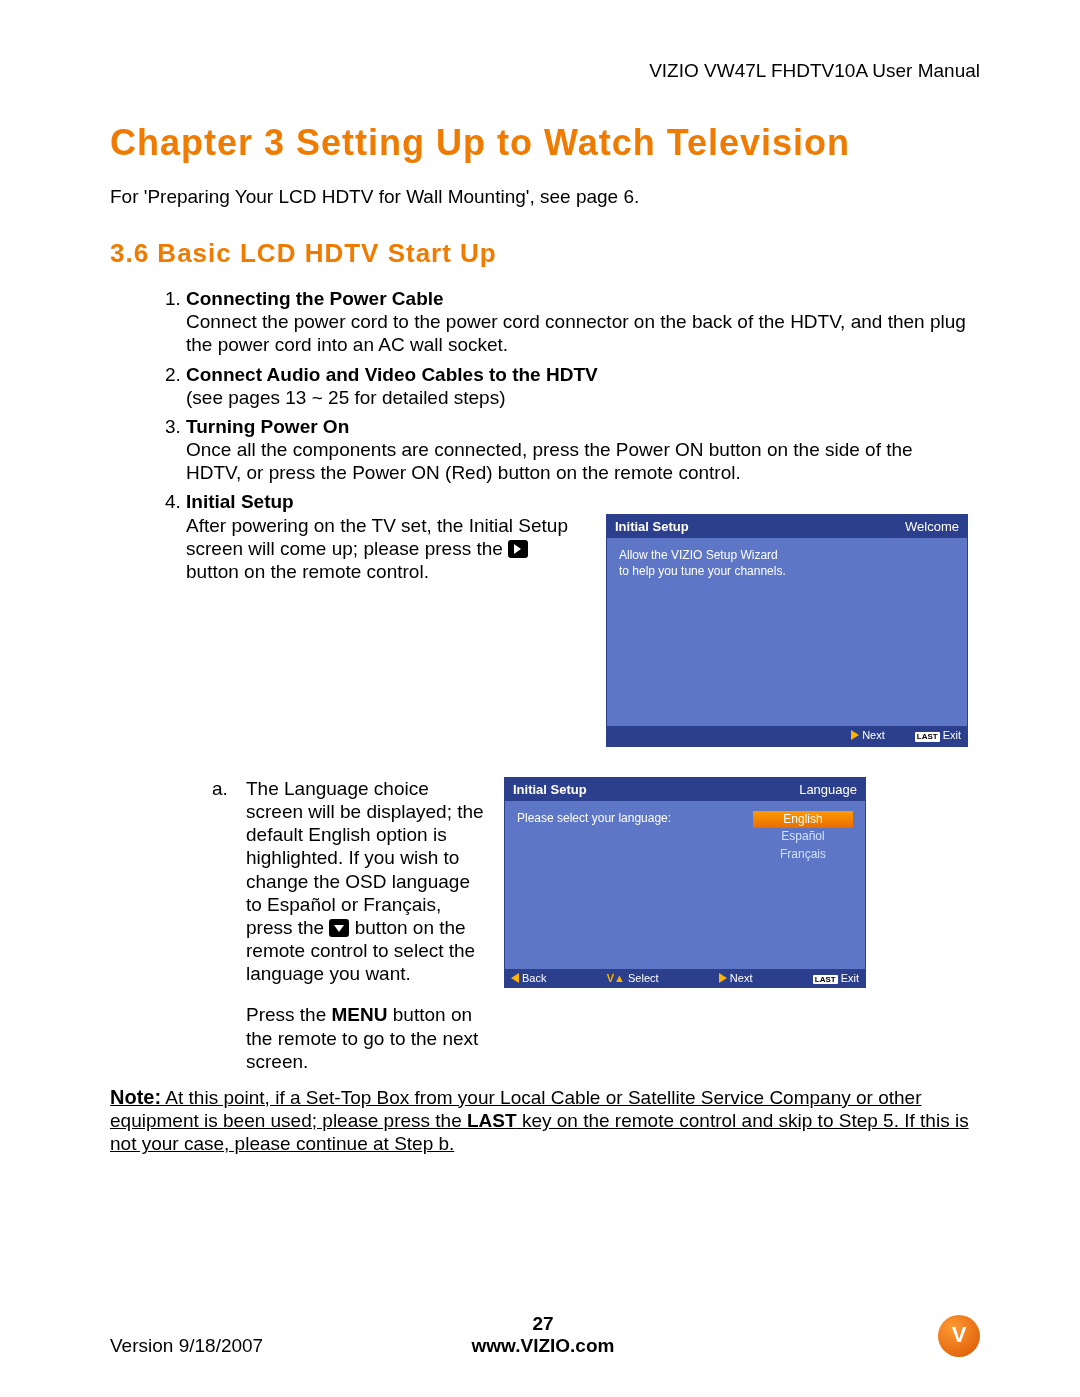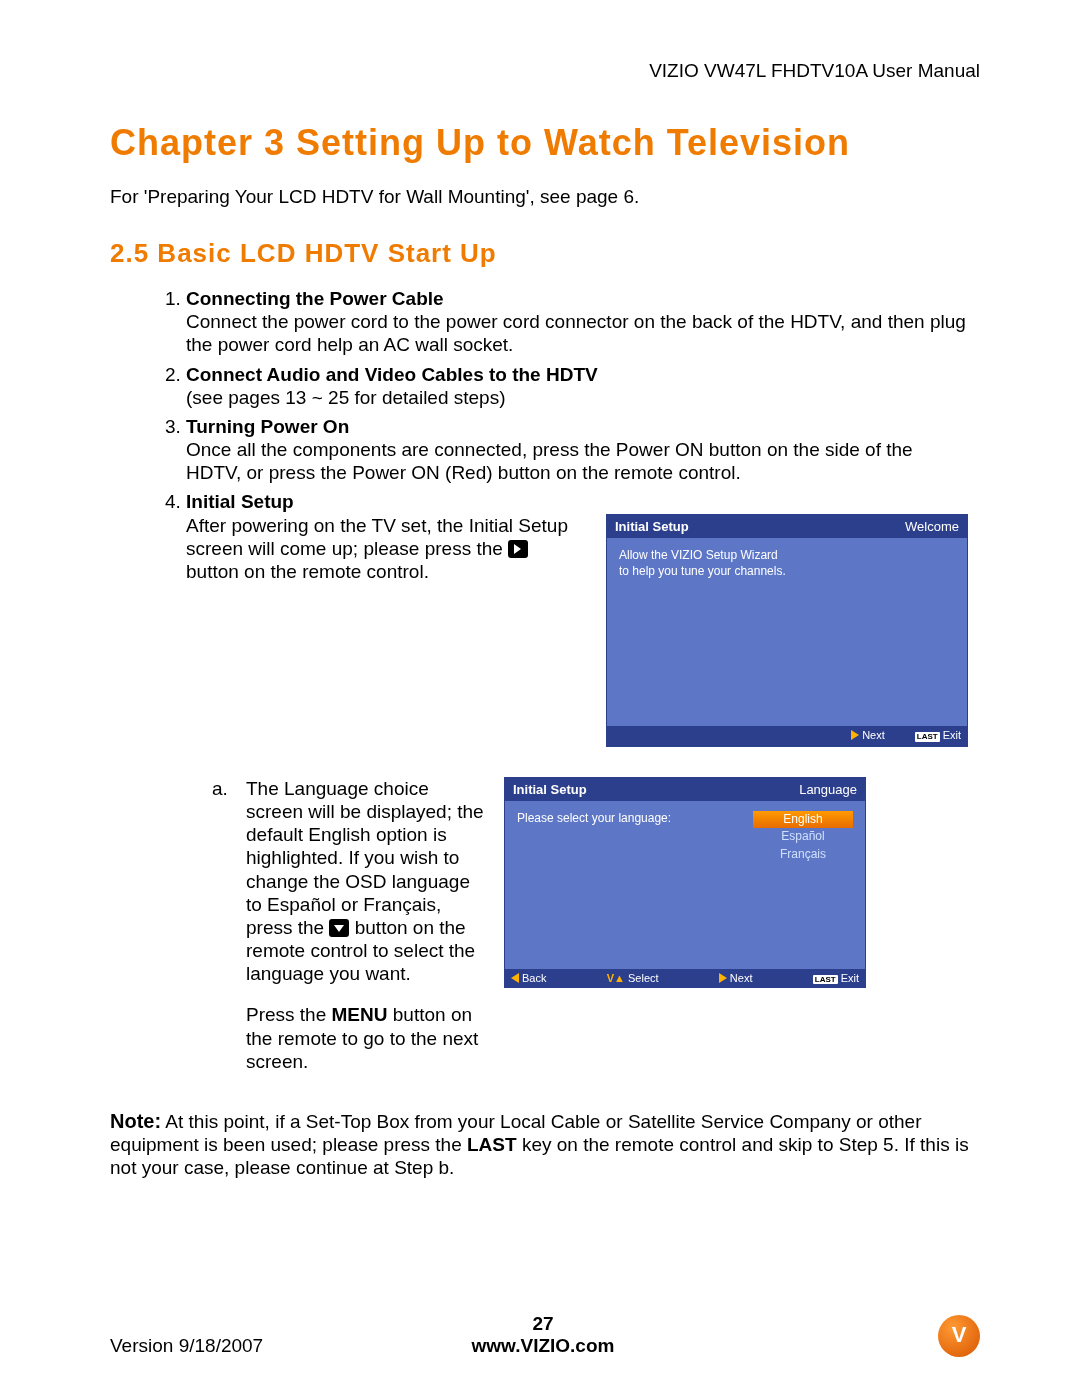--- a/index.html
+++ b/index.html
@@ -168,22 +168,23 @@
   }
   .osd-body.lang {
     display: flex;
     gap: 10px;
     min-height: 150px;
   }
   .osd-body.lang .prompt { flex:1; }
   .osd-body.lang .opts { width: 100px; }
   .note {
     font-size: 19px;
-    margin-top: 36px;
+    margin-top: 12px;
     line-height: 1.22;
+    text-decoration: underline;
   }
   .note .nl { font-weight: bold; font-size: 20px;}
   .footer {
     position: absolute;
     left: 110px; right: 100px;
     bottom: 40px;
     font-size: 19px;
     display: flex;
     justify-content: space-between;
     align-items: flex-end;
@@ -210,26 +211,26 @@
 <body>
 
 <div class="page">
 
   <div class="header-right">VIZIO VW47L FHDTV10A User Manual</div>
 
   <h1 class="chapter-title">Chapter 3  Setting Up to Watch Television</h1>
 
   <div class="intro-text">For 'Preparing Your LCD HDTV for Wall Mounting', see page 6.</div>
 
-  <h2 class="section-title">2.5 Basic LCD HDTV Start Up</h2>
+  <h2 class="section-title">3.6 Basic LCD HDTV Start Up</h2>
 
   <ol class="main-list">
     <li>
       <span class="item-title">Connecting the Power Cable</span><br>
-      <span>Connect the power cord to the power cord connector on the back of the HDTV, and then plug the power cord help an AC wall socket.</span>
+      <span>Connect the power cord to the power cord connector on the back of the HDTV, and then plug the power cord into an AC wall socket.</span>
     </li>
     <li>
       <span class="item-title">Connect Audio and Video Cables to the HDTV</span><br>
       <span>(see pages 13 ~ 25 for detailed steps)</span>
     </li>
     <li>
       <span class="item-title">Turning Power On</span><br>
       <span>Once all the components are connected, press the Power ON button on the side of the HDTV, or press the Power ON (Red) button on the remote control.</span>
     </li>
     <li>

